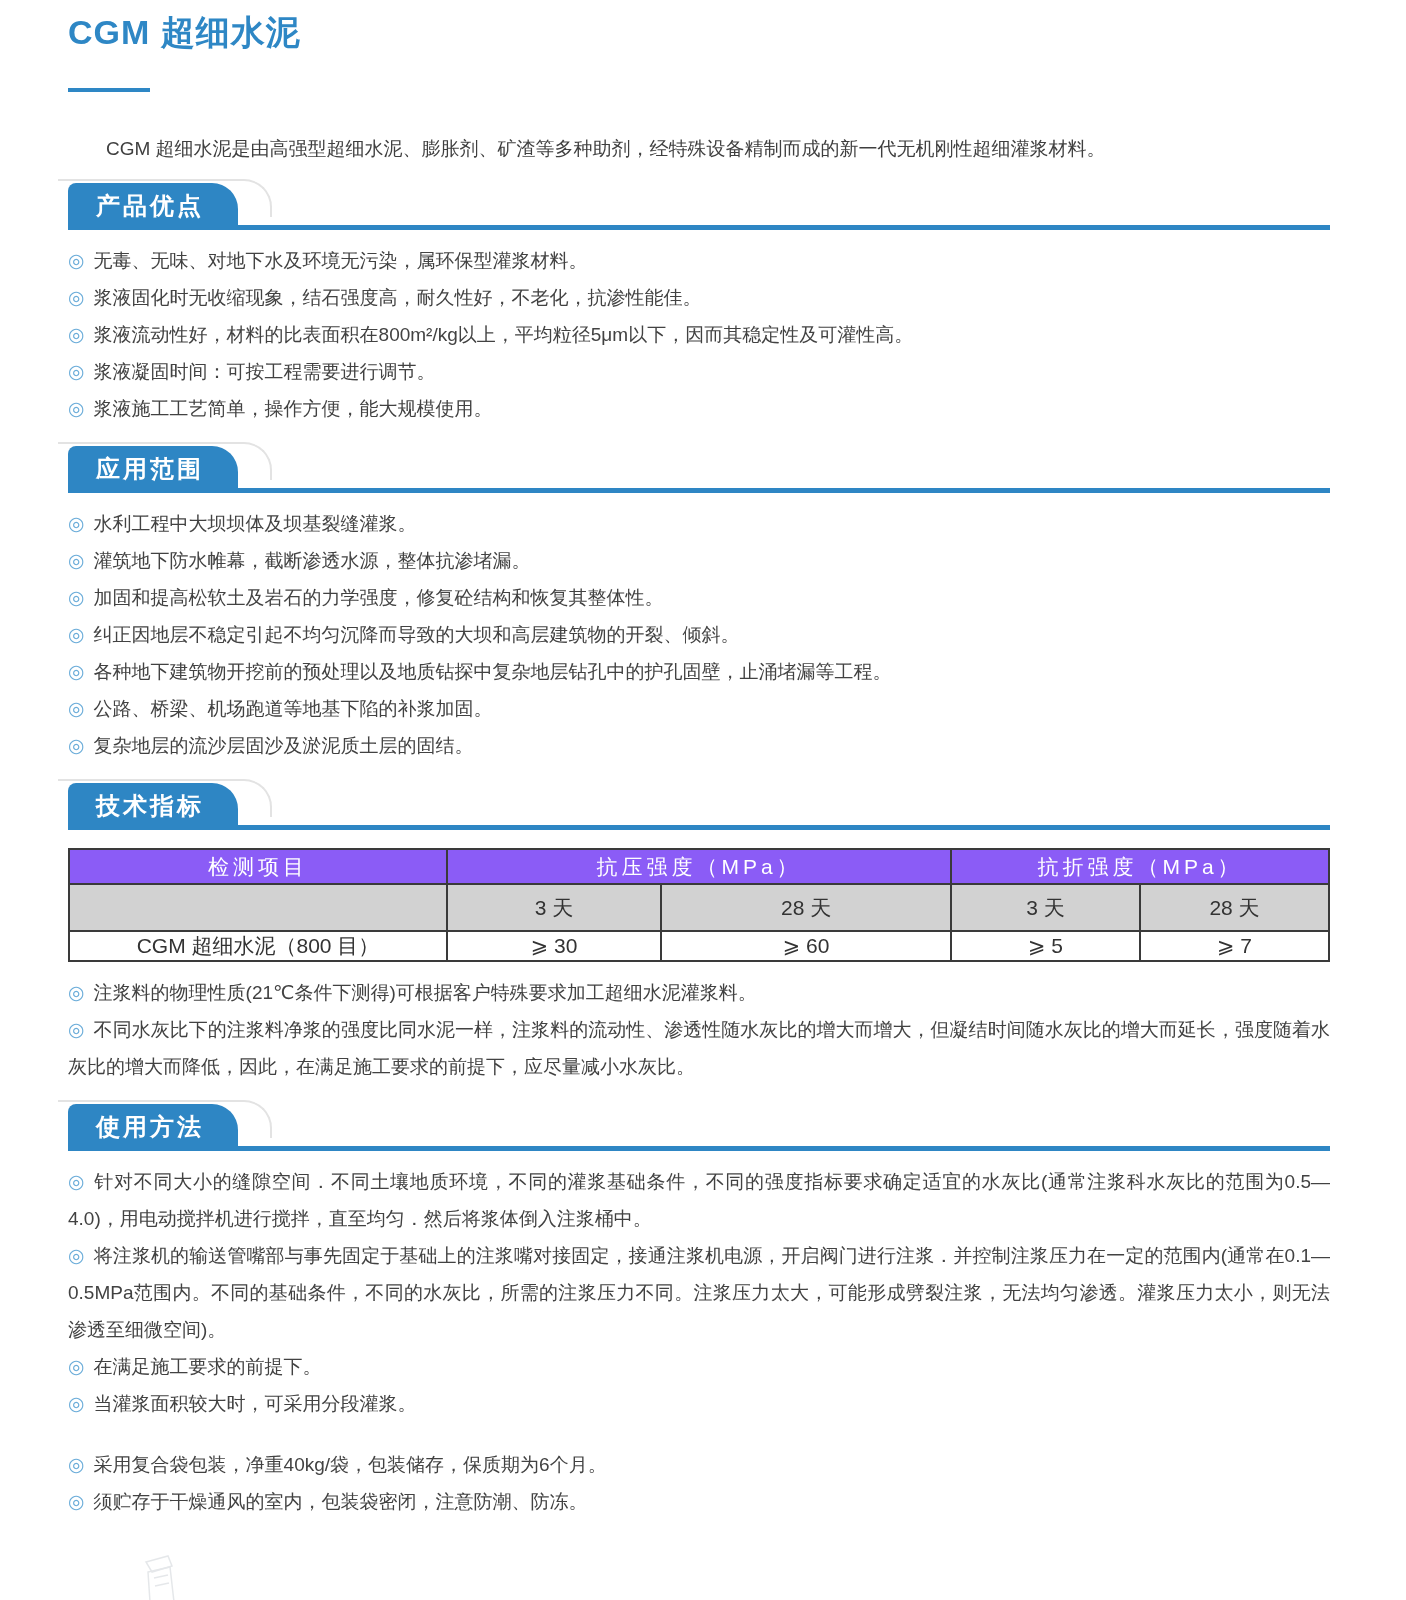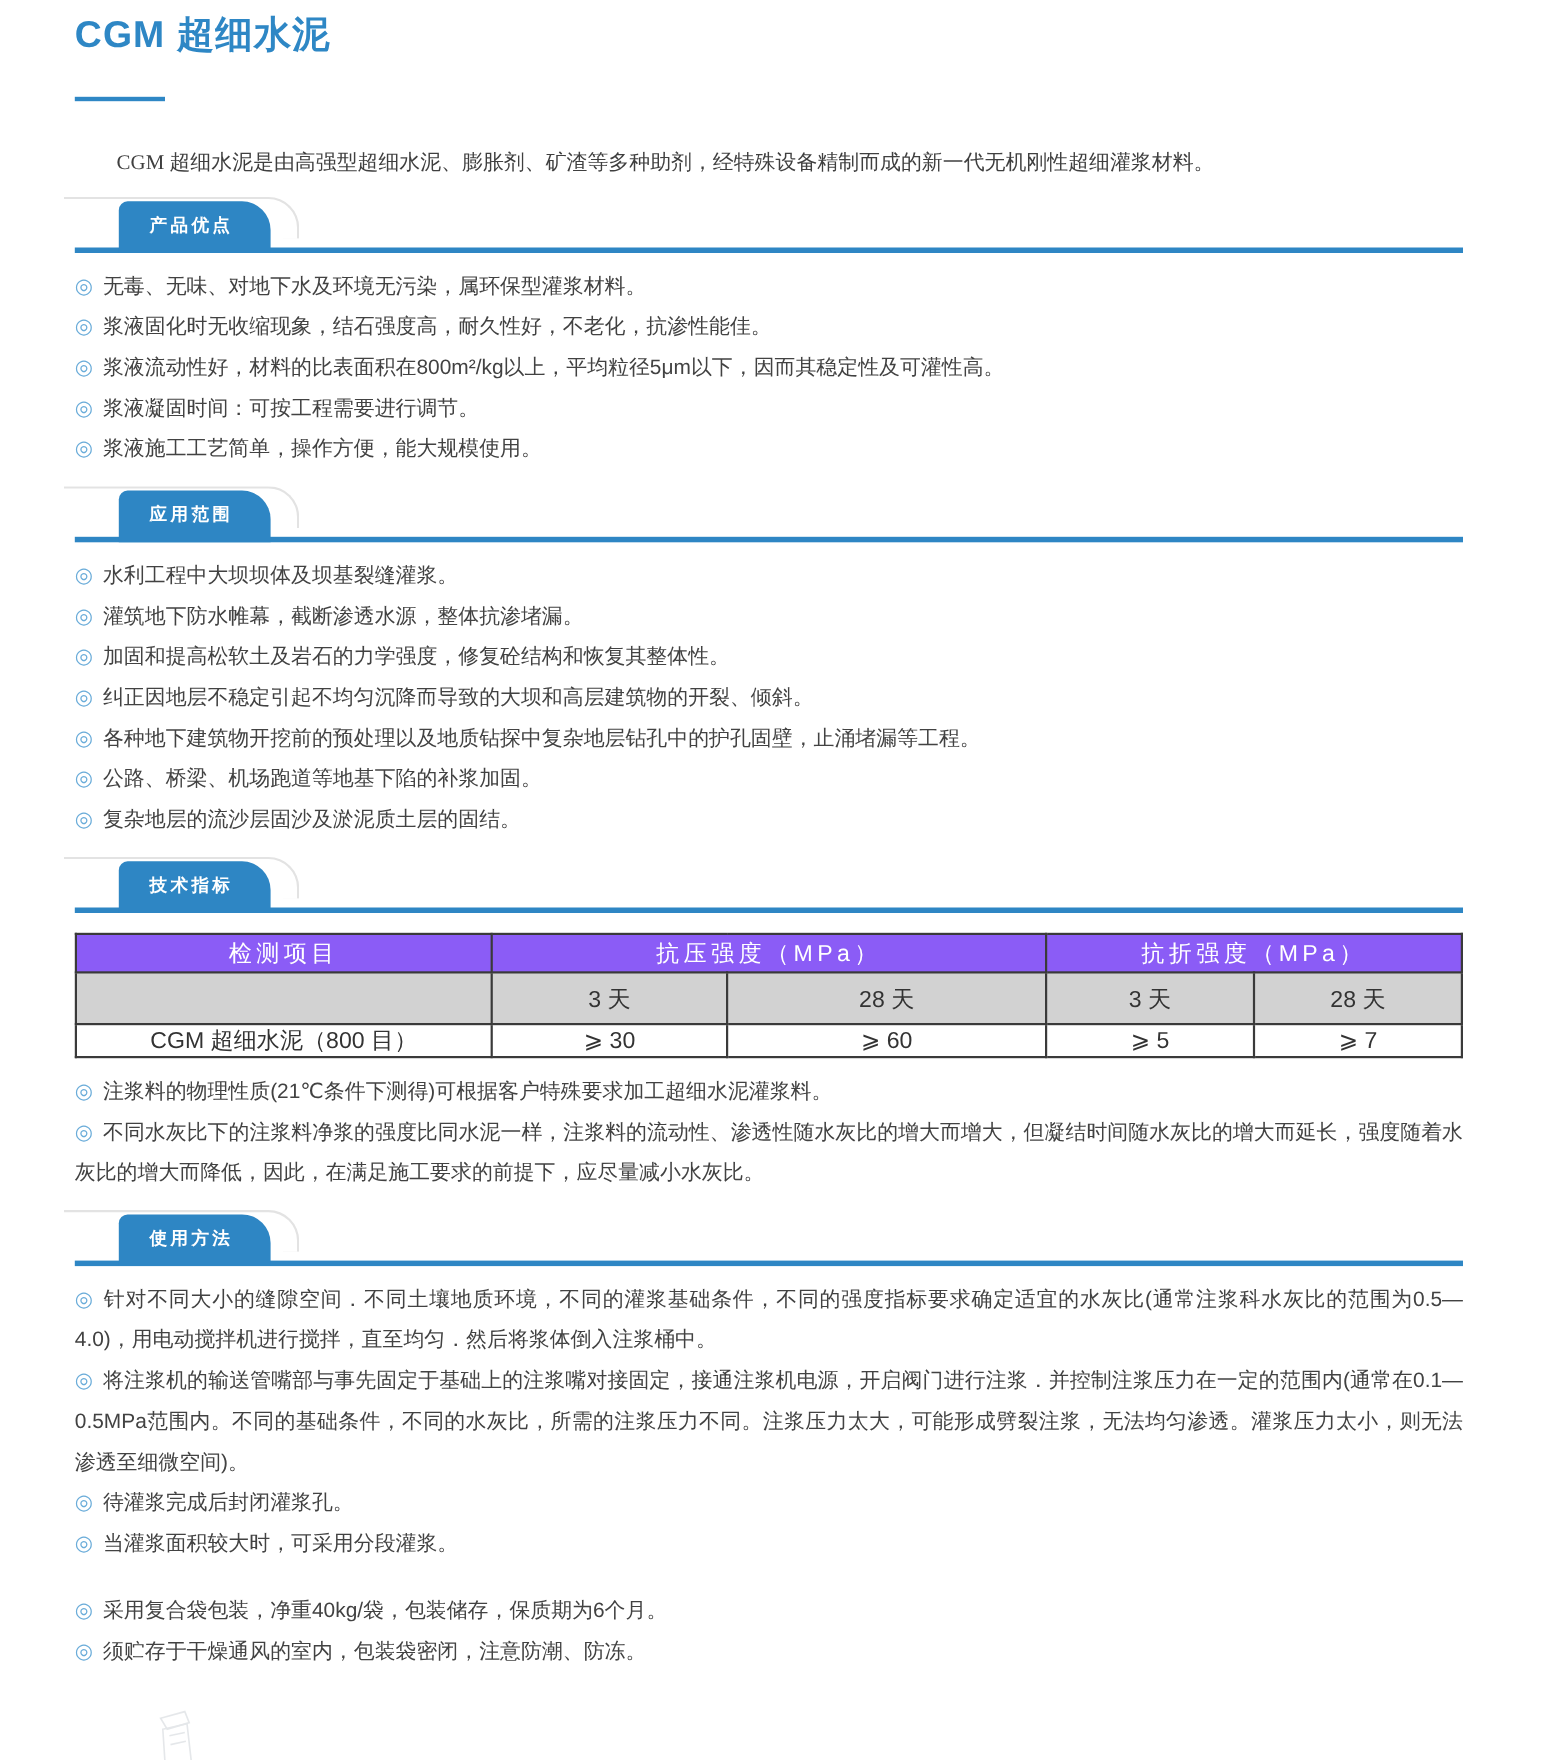--- a/index.html
+++ b/index.html
@@ -7,35 +7,34 @@
   body {
     width:1406px; height:1600px; overflow:hidden; position:relative;
     font-family:"Liberation Sans","DejaVu Sans",sans-serif;
     color:#424242;
   }
   .page { padding:12px 76px 0 68px; }
 
   .doc-title { font-size:34px; line-height:40px; font-weight:bold; color:#2e87c5; letter-spacing:1px; }
   .title-rule { width:82px; height:4px; background:#2e87c5; margin-top:36px; }
 
-  .intro { margin-top:42px; font-size:19px; line-height:30px; text-indent:2em; color:#3f3f3f;font-family:Liberation Serif, serif; }
+  .intro { margin-top:42px; font-size:19px; line-height:30px; text-indent:2em; color:#3f3f3f; }
 
   .section { margin-top:24px; }
   .section-header { position:relative; height:42px; border-bottom:5px solid #2e86c4; }
   .section-header::before {
     content:""; position:absolute; left:-10px; top:-9px; width:212px; height:36px;
     border-top:2px solid #e3e3e3; border-right:2px solid #e3e3e3; border-top-right-radius:28px;
   }
   .section-tab {
     position:absolute; left:0; bottom:-5px; z-index:1;
     background:#2e86c4; color:#ffffff;
-    font-size:16px; font-weight:bold; letter-spacing:3px;
+    font-size:24px; font-weight:bold; letter-spacing:3px;
     height:47px; line-height:45px; padding:0 34px 0 28px;
     border-radius:8px 26px 0 0;
-    margin-left:40px;
   }
 
   .bullets { margin-top:12px; }
   .bullet-line { font-size:19px; line-height:37px; color:#424242; text-align:justify; }
   .bullet-mark { color:#6aacd9; margin-right:9px; }
 
   .spec-table { width:100%; border-collapse:collapse; table-layout:fixed; margin-top:18px; }
   .spec-table th, .spec-table td { border:2px solid #3a3a3a; text-align:center; vertical-align:middle; }
   .spec-table tr.head th {
     background:#8b5cf6; color:#ffffff; font-weight:normal;
@@ -128,21 +127,21 @@
     </div>
   </div>
 
   <div class="section">
     <div class="section-header">
       <span class="section-tab">使用方法</span>
     </div>
     <div class="bullets">
       <p class="bullet-line"><span class="bullet-mark">◎</span><span>针对不同大小的缝隙空间．不同土壤地质环境，不同的灌浆基础条件，不同的强度指标要求确定适宜的水灰比(通常注浆科水灰比的范围为0.5—4.0)，用电动搅拌机进行搅拌，直至均匀．然后将浆体倒入注浆桶中。</span></p>
       <p class="bullet-line"><span class="bullet-mark">◎</span><span>将注浆机的输送管嘴部与事先固定于基础上的注浆嘴对接固定，接通注浆机电源，开启阀门进行注浆．并控制注浆压力在一定的范围内(通常在0.1—0.5MPa范围内。不同的基础条件，不同的水灰比，所需的注浆压力不同。注浆压力太大，可能形成劈裂注浆，无法均匀渗透。灌浆压力太小，则无法渗透至细微空间)。</span></p>
-      <p class="bullet-line"><span class="bullet-mark">◎</span><span>待灌浆完成后封闭灌浆孔。</span></p>
+      <p class="bullet-line"><span class="bullet-mark">◎</span><span>在满足施工要求的前提下。</span></p>
       <p class="bullet-line"><span class="bullet-mark">◎</span><span>当灌浆面积较大时，可采用分段灌浆。</span></p>
     </div>
   </div>
 
   <div class="section">
     <div class="bullets">
       <p class="bullet-line"><span class="bullet-mark">◎</span><span>采用复合袋包装，净重40kg/袋，包装储存，保质期为6个月。</span></p>
       <p class="bullet-line"><span class="bullet-mark">◎</span><span>须贮存于干燥通风的室内，包装袋密闭，注意防潮、防冻。</span></p>
     </div>
   </div>

